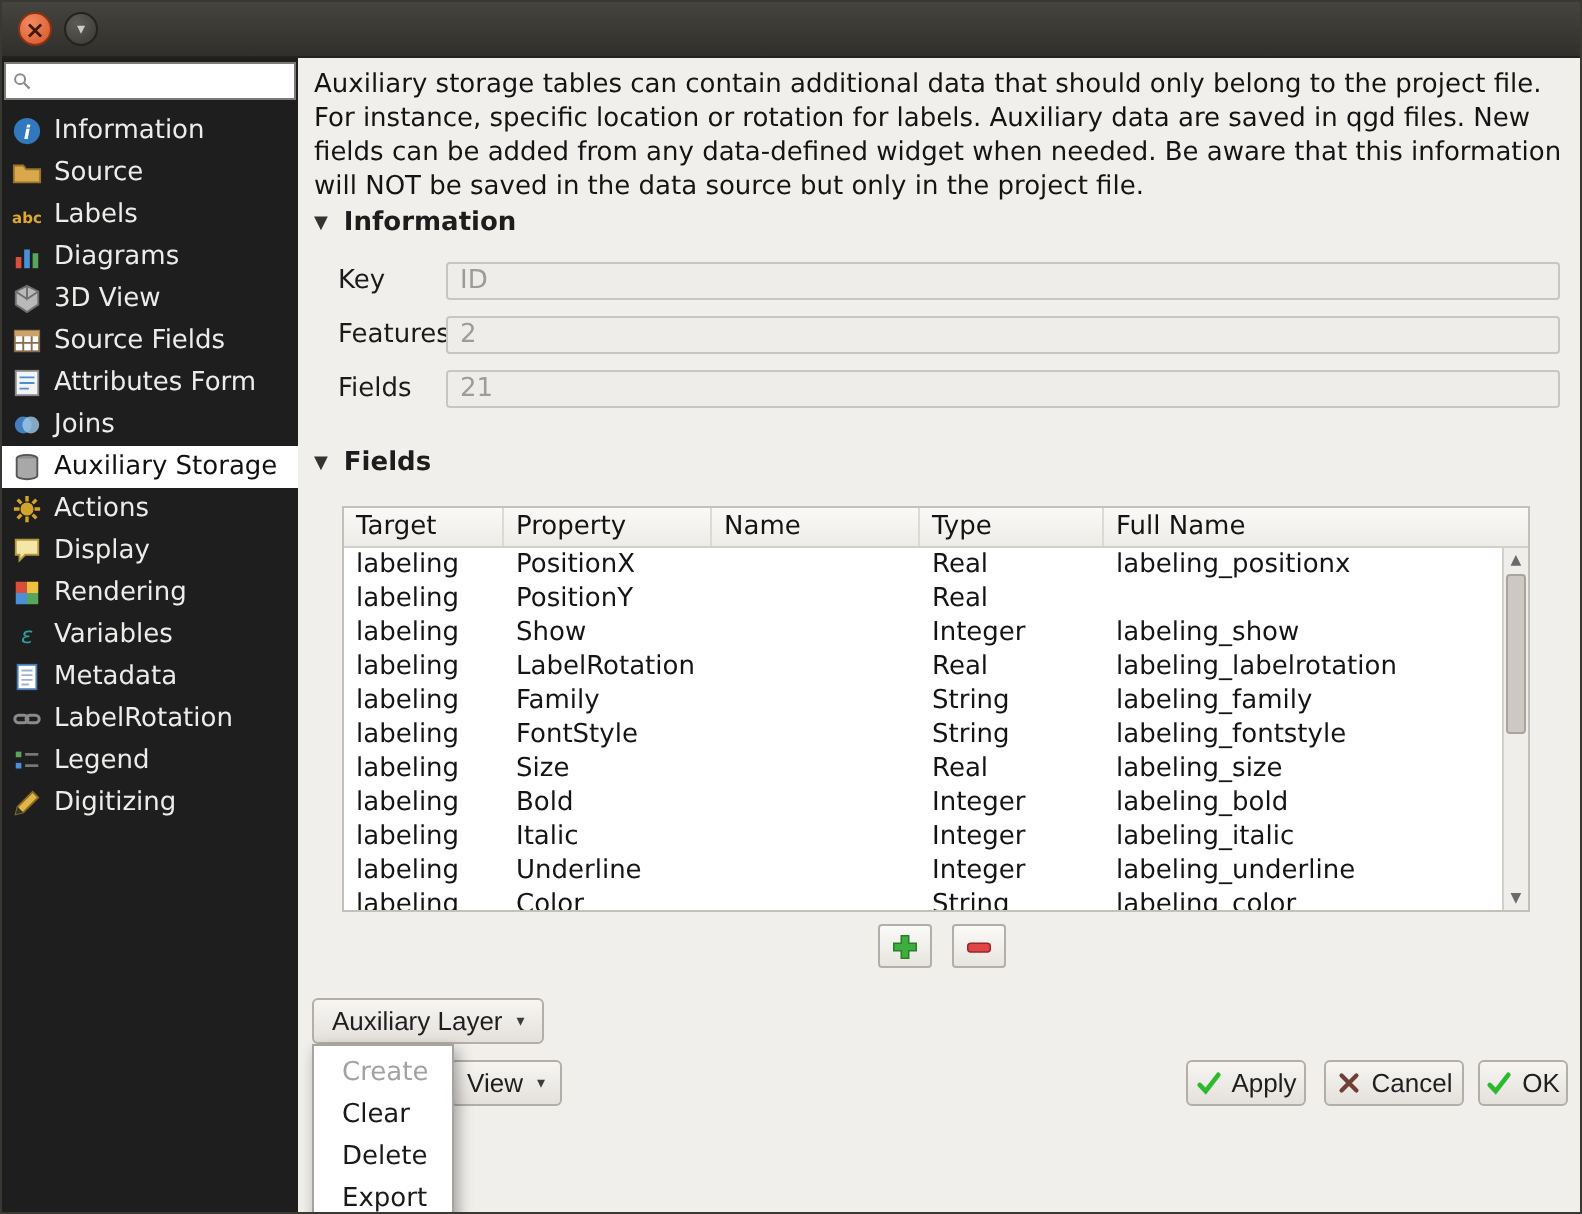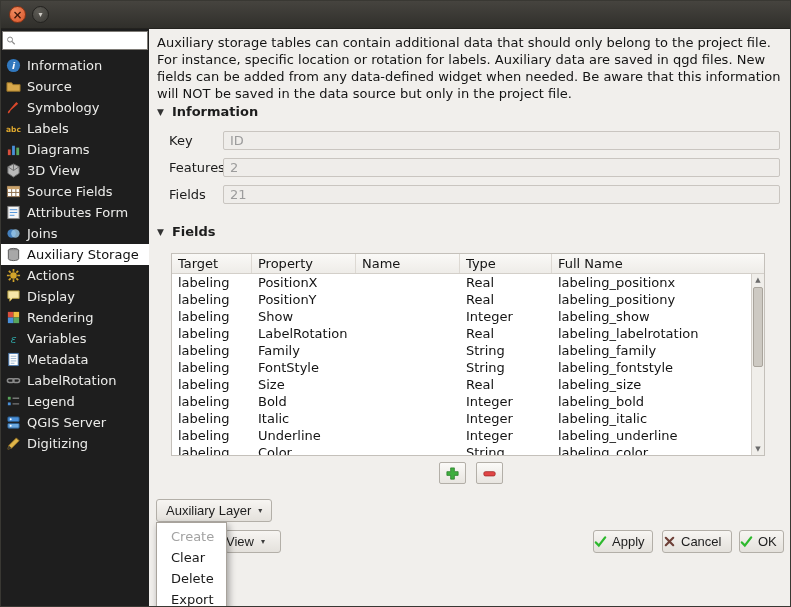--- a/index.html
+++ b/index.html
@@ -46,21 +46,21 @@
   .td { padding-left:6px; overflow:hidden; white-space:nowrap; color:#141414; }
   .vscroll { position:absolute; top:20px; right:0; bottom:0; width:13px; background:#f0eeea; border-left:1px solid #d3cfc9; }
   .vs-arrow { height:12px; display:flex; align-items:center; justify-content:center; font-size:7px; color:#6b6b6b; }
   .vs-arrow.down { position:absolute; bottom:0; left:0; right:0; }
   .vs-thumb { position:absolute; top:13px; left:1px; right:1px; height:80px; background:#cdc9c2; border:1px solid #a9a49c; border-radius:2px; }
   
   .addremove { position:absolute; top:433px; left:0; width:100%; display:flex; justify-content:center; gap:10px; }
   .icon-btn { width:27px; height:22px; border:1px solid #b3afa8; border-radius:2px; background:linear-gradient(#fbfaf8,#e8e5e0); display:flex; align-items:center; justify-content:center; }
   .icon-btn svg { width:15px; height:15px; }
   
-  .btn, .aux-btn { border:1px solid #b3afa8; border-radius:3px; background:linear-gradient(#f7f5f2,#e4e1dc); color:#1e1e1e; font-size:13px; display:inline-flex; align-items:center; gap:5px; }
+  .btn, .aux-btn { border:1px solid #b3afa8; border-radius:3px; background:linear-gradient(#f7f5f2,#e4e1dc); color:#1e1e1e; font-size:13px; display:inline-flex; align-items:center; justify-content:center; gap:5px; }
   .aux-btn { position:absolute; left:7px; top:470px; height:23px; padding:0 9px; }
   .btn { position:absolute; top:501px; height:23px; }
   .btn svg { width:13px; height:13px; }
   .dd-arrow { font-size:8px; color:#3c3c3c; margin-left:2px; }
   #style-btn { left:76px; width:56px; }
   #apply-btn { right:139px; width:60px; }
   #cancel-btn { right:60px; width:70px; }
   #ok-btn { right:8px; width:45px; }
   
   .menu { position:absolute; left:7px; top:493px; width:71px; background:#ffffff; border:1px solid #a8a39c; box-shadow:2px 3px 7px rgba(0,0,0,0.35); z-index:30; padding:3px 0; height:96px; }
@@ -103,28 +103,20 @@
           <span class="side-icon">
             <svg viewBox="0 0 16 16">
               <path d="M1 4h5l1.5 2H15v7H1z" fill="#d8a84b" stroke="#9a7428"></path>
             </svg>
           </span>
           <span>Source</span>
         </div>
         <div class="side-item">
           <span class="side-icon">
             <svg viewBox="0 0 16 16">
-              <path d="M2 14c0-3 2-3 3-5l6-7 2 2-7 6c-2 1-1 4-4 4z" fill="#d9482b"></path>
-            </svg>
-          </span>
-          <span>Symbology</span>
-        </div>
-        <div class="side-item">
-          <span class="side-icon">
-            <svg viewBox="0 0 16 16">
               <text x="8" y="12" font-size="8" text-anchor="middle" fill="#e0a92e" font-weight="bold">abc</text>
             </svg>
           </span>
           <span>Labels</span>
         </div>
         <div class="side-item">
           <span class="side-icon">
             <svg viewBox="0 0 16 16">
               <rect x="2" y="8" width="3" height="6" fill="#d94f3d"></rect>
               <rect x="6.5" y="4" width="3" height="10" fill="#4a90d9"></rect>
@@ -235,31 +227,20 @@
         </div>
         <div class="side-item">
           <span class="side-icon">
             <svg viewBox="0 0 16 16">
               <rect x="2" y="3" width="3" height="3" fill="#58a55c"></rect>
               <rect x="2" y="9" width="3" height="3" fill="#4a90d9"></rect>
               <path d="M7 4.5h7M7 10.5h7" stroke="#777" stroke-width="1.5" fill="none"></path>
             </svg>
           </span>
           <span>Legend</span>
-        </div>
-        <div class="side-item">
-          <span class="side-icon">
-            <svg viewBox="0 0 16 16">
-              <rect x="2" y="2" width="12" height="5" rx="1" fill="#4a90d9" stroke="#2a5a8a"></rect>
-              <rect x="2" y="9" width="12" height="5" rx="1" fill="#6aa8e0" stroke="#2a5a8a"></rect>
-              <circle cx="5" cy="4.5" r="1" fill="#fff"></circle>
-              <circle cx="5" cy="11.5" r="1" fill="#fff"></circle>
-            </svg>
-          </span>
-          <span>QGIS Server</span>
         </div>
         <div class="side-item">
           <span class="side-icon">
             <svg viewBox="0 0 16 16">
               <path d="M2 14l1-4 8-8 3 3-8 8z" fill="#e0b64a" stroke="#8a6a20"></path>
               <path d="M2 14l1-4 3 3z" fill="#333"></path>
             </svg>
           </span>
           <span>Digitizing</span>
         </div>
@@ -309,21 +290,20 @@
             <div class="td" style="width: 104px;">PositionX</div>
             <div class="td" style="width: 104px;"></div>
             <div class="td" style="width: 92px;">Real</div>
             <div class="td" style="flex: 1 1 0%;">labeling_positionx</div>
           </div>
           <div class="tr">
             <div class="td" style="width: 80px;">labeling</div>
             <div class="td" style="width: 104px;">PositionY</div>
             <div class="td" style="width: 104px;"></div>
             <div class="td" style="width: 92px;">Real</div>
-            <div class="td" style="flex: 1 1 0%;">labeling_positiony</div>
           </div>
           <div class="tr">
             <div class="td" style="width: 80px;">labeling</div>
             <div class="td" style="width: 104px;">Show</div>
             <div class="td" style="width: 104px;"></div>
             <div class="td" style="width: 92px;">Integer</div>
             <div class="td" style="flex: 1 1 0%;">labeling_show</div>
           </div>
           <div class="tr">
             <div class="td" style="width: 80px;">labeling</div>

